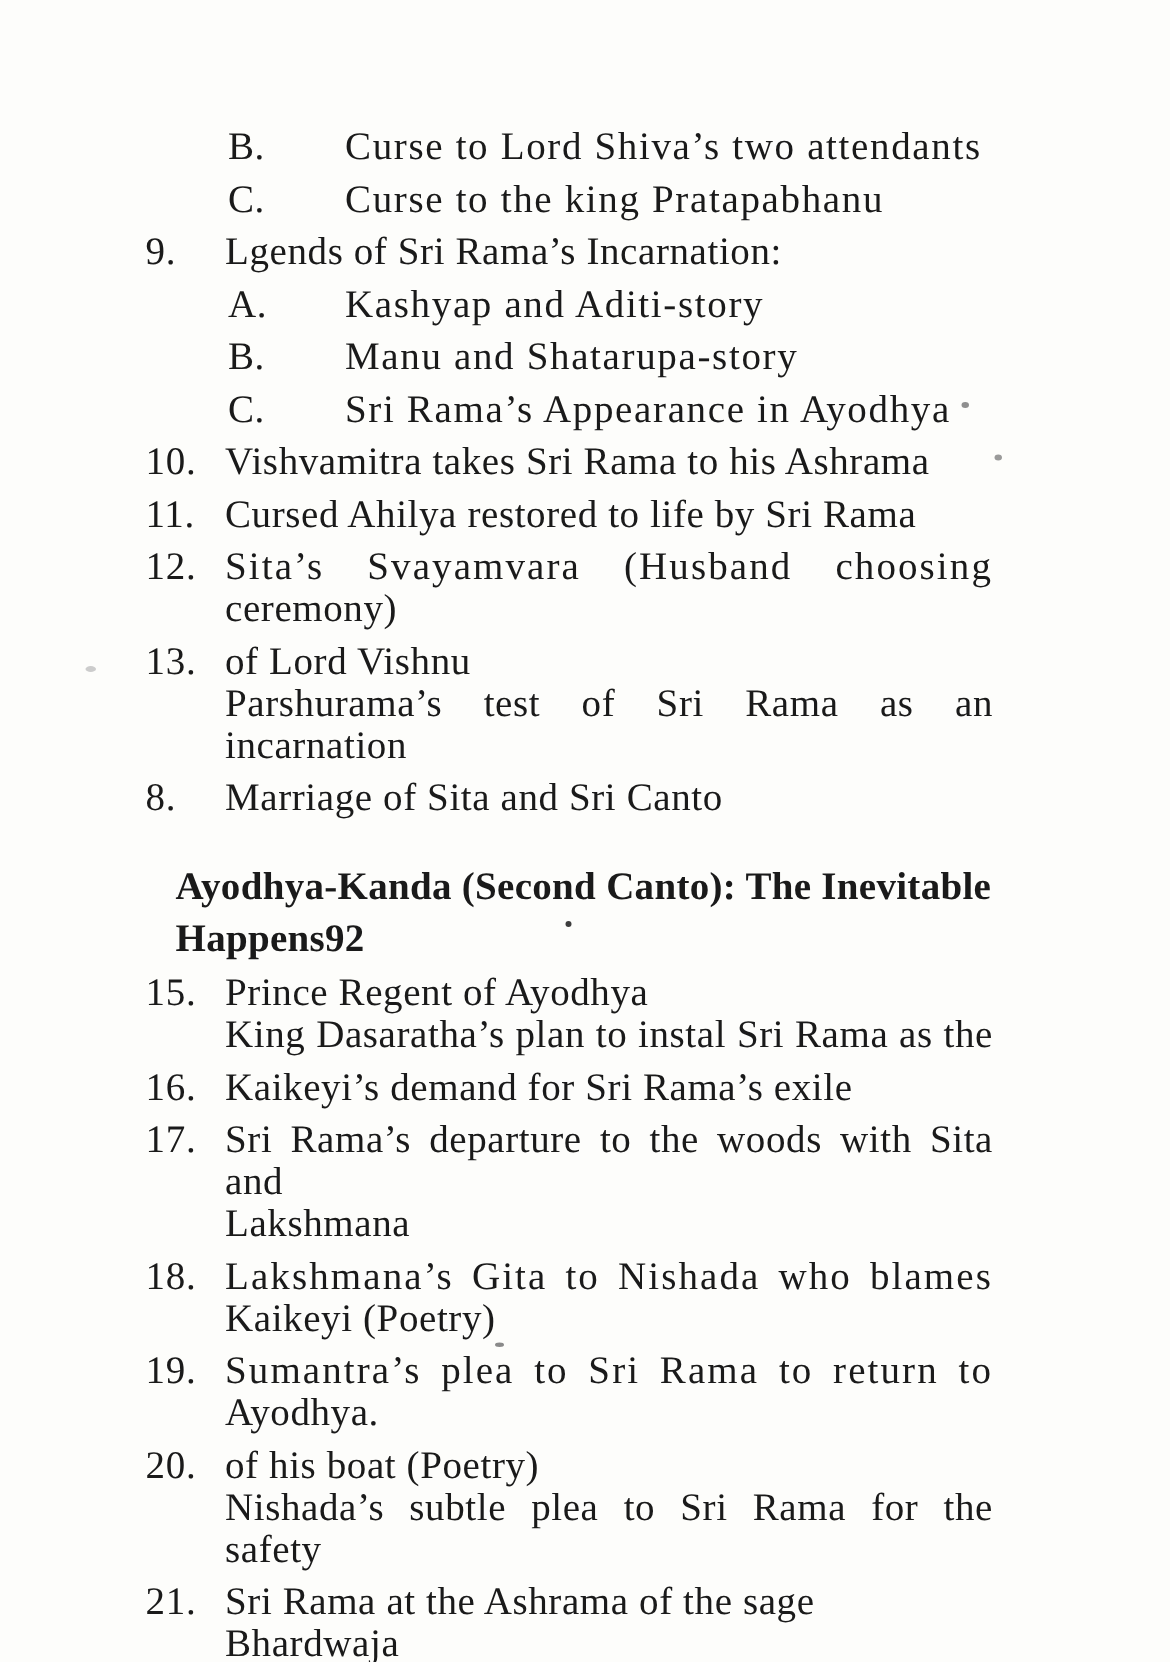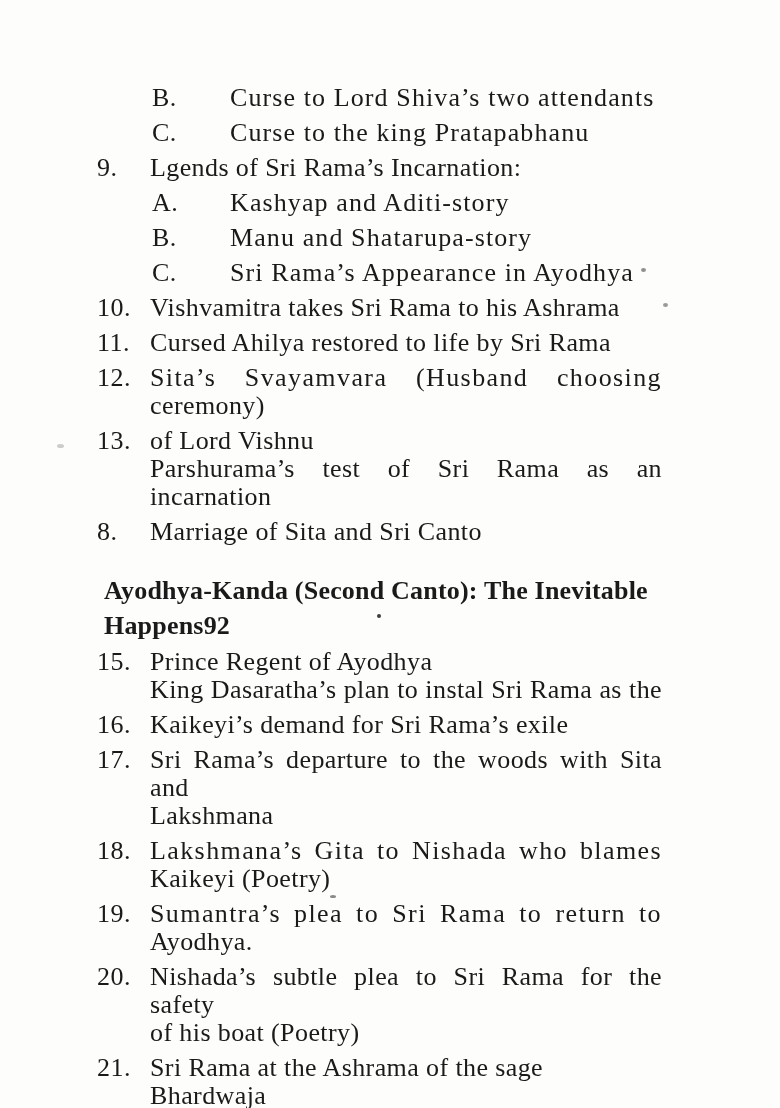--- a/index.html
+++ b/index.html
@@ -16,21 +16,21 @@
   }
   .item{display:flex;align-items:flex-start;margin-bottom:7px;}
   .num{flex:0 0 53px;line-height:28px;letter-spacing:0.5px;}
   .itext{flex:1;min-width:0;}
   .ln{line-height:28px;letter-spacing:0.4px;}
   .just{text-align:justify;text-align-last:justify;-moz-text-align-last:justify;}
   .sp{letter-spacing:1.4px;}
   .sub{display:flex;margin-left:55px;margin-bottom:7px;line-height:28px;}
   .sub-label{flex:0 0 66px;letter-spacing:0.4px;}
   .sub-text{letter-spacing:1.1px;margin-left:12px;}
-  .chapter{margin:27px 0 5px 7px;font-weight:700;line-height:35px;letter-spacing:0.2px;}
+  .chapter{margin:27px 0 5px 20px;font-weight:700;line-height:35px;letter-spacing:0.2px;}
   .ch-l1{white-space:nowrap;}
   .ch-l2{display:flex;justify-content:flex-start;align-items:baseline;}
   .dot{position:absolute;border-radius:50%;}
 </style>
 </head>
 <body>
 
 <div class="page">
   <div class="content">
 
@@ -146,22 +146,22 @@
       <span class="num">19.</span>
       <div class="itext">
         <div class="ln just sp">Sumantra’s plea to Sri Rama  to return to</div>
         <div class="ln">Ayodhya.</div>
       </div>
     </div>
 
     <div class="item">
       <span class="num">20.</span>
       <div class="itext">
+        <div class="ln">of his boat (Poetry)</div>
         <div class="ln just">Nishada’s subtle plea to Sri Rama for the safety</div>
-        <div class="ln">of his boat (Poetry)</div>
       </div>
     </div>
 
     <div class="item">
       <span class="num">21.</span>
       <div class="itext">
         <div class="ln">Sri Rama at the Ashrama of the sage Bhardwaja</div>
       </div>
     </div>
 

